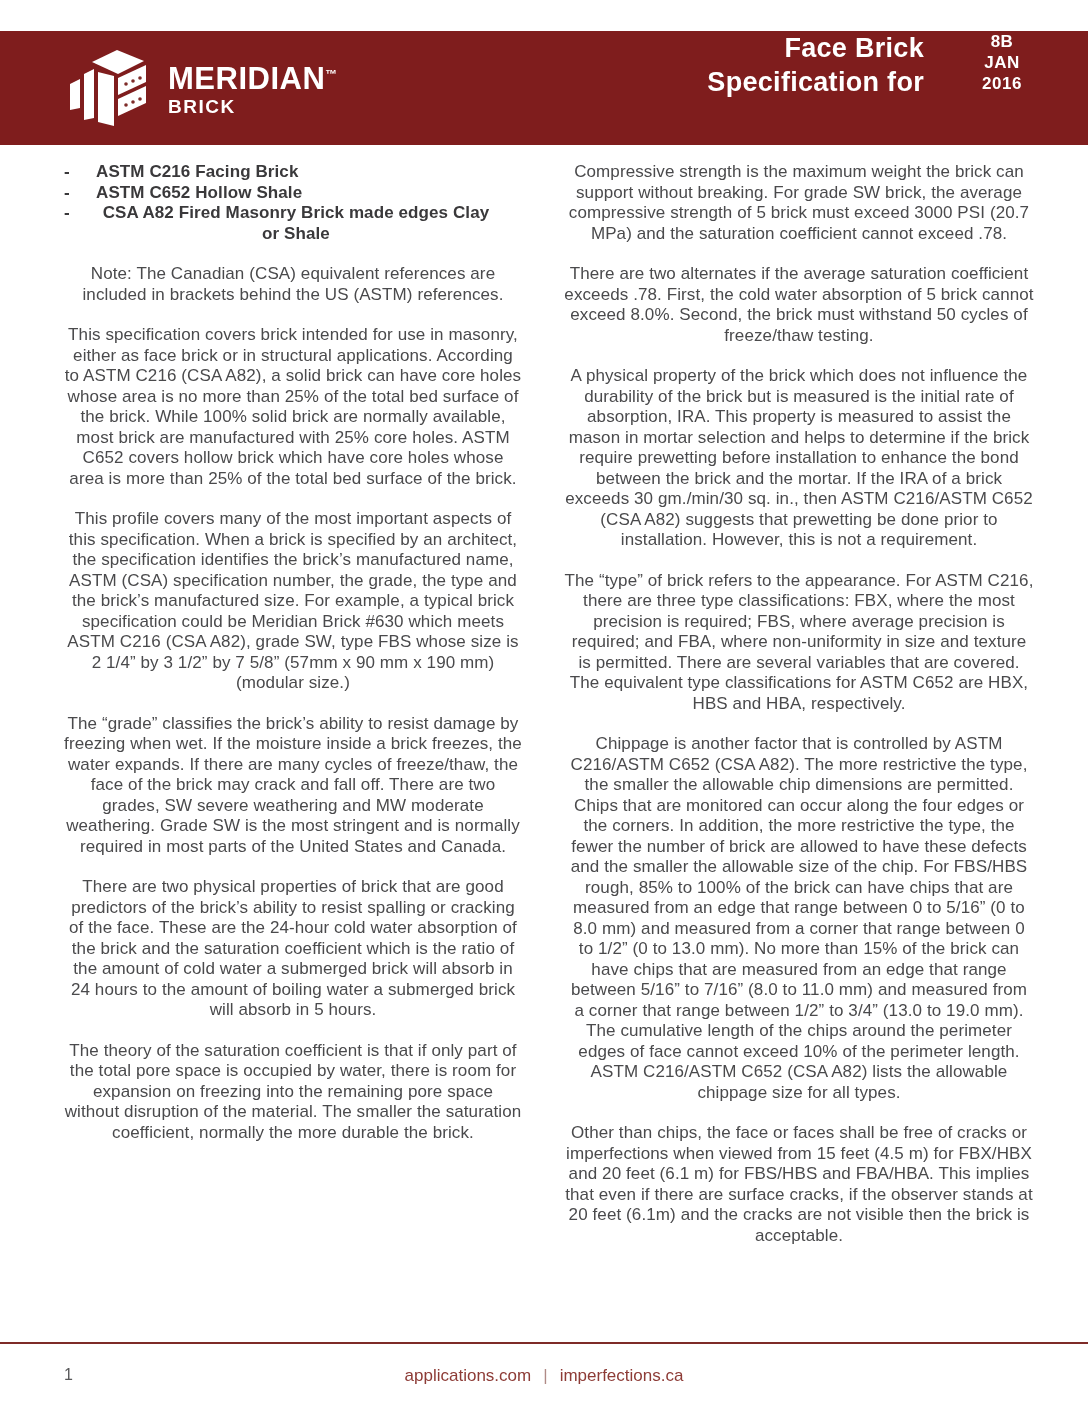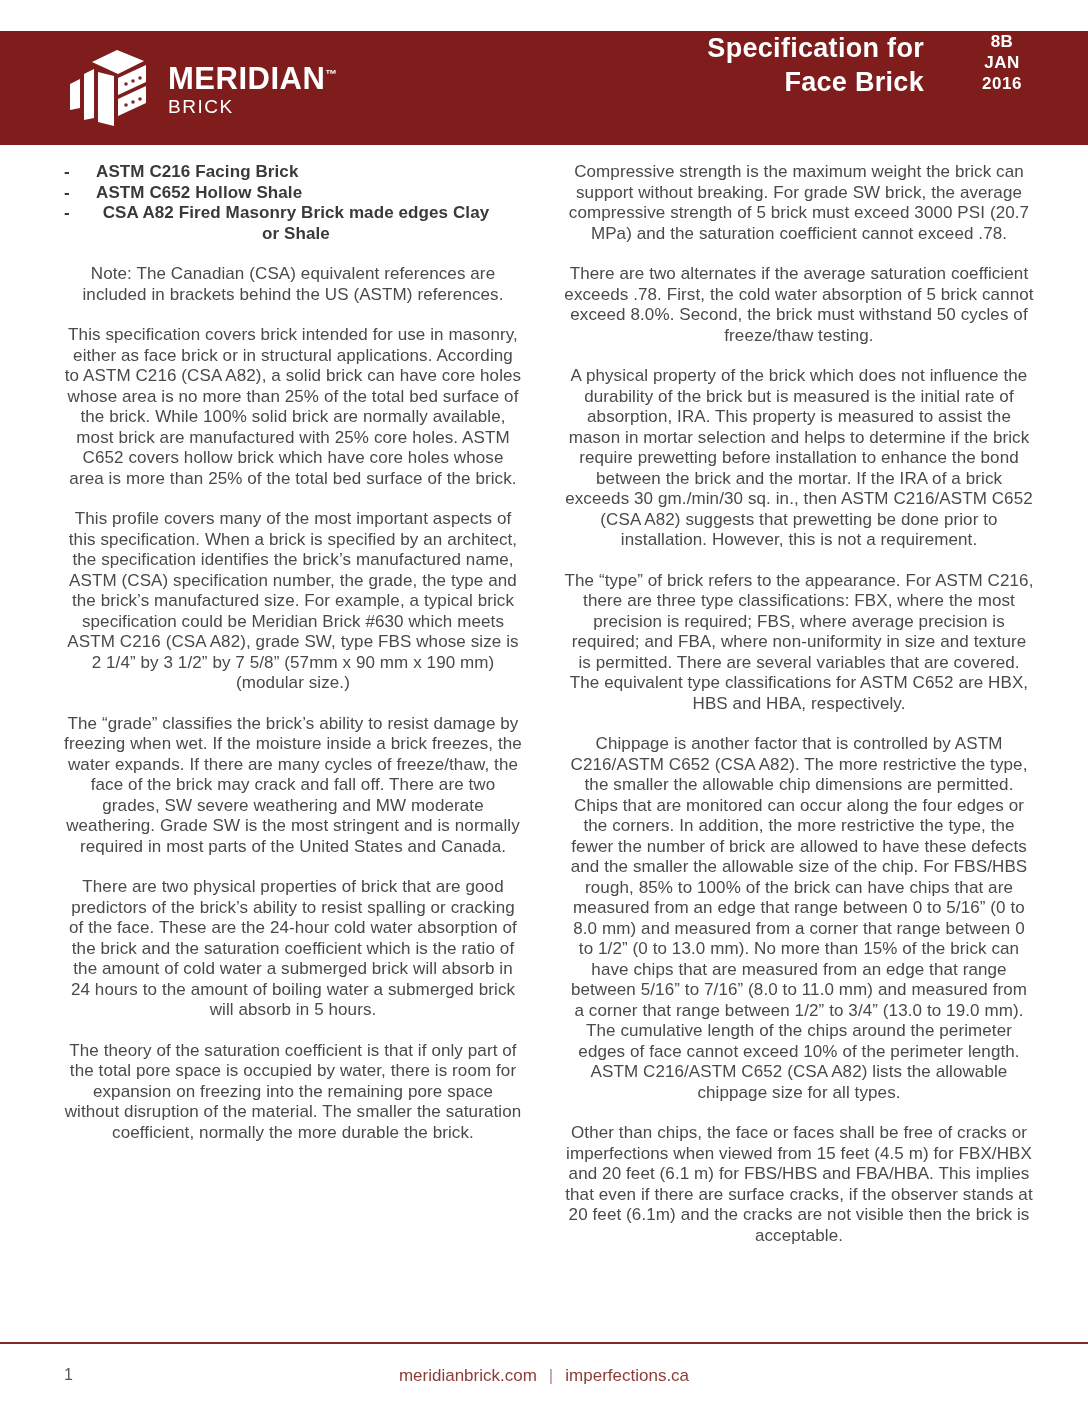--- a/index.html
+++ b/index.html
@@ -24,21 +24,21 @@
     display: flex;
     align-items: center;
   }
   .logo-icon { width: 100px; height: 84px; flex: 0 0 auto; }
   .logo-text { margin-left: 6px; color: #ffffff; }
   .brand-name {
     font-weight: bold; font-size: 31px; letter-spacing: 0.5px; line-height: 32px;
   }
   .brand-tm { font-size: 12px; vertical-align: super; font-weight: bold; }
   .brand-sub {
-    font-weight: normal; font-size: 19px; letter-spacing: 1.5px; line-height: 22px;
+    font-weight: bold; font-size: 19px; letter-spacing: 1.5px; line-height: 22px;
   }
   .title-block {
     margin-left: auto;
     text-align: right;
     color: #ffffff;
     font-weight: bold;
     font-size: 27px;
     line-height: 34px;
     letter-spacing: 0.3px;
   }
@@ -125,22 +125,22 @@
         <circle cx="71" cy="56" r="1.8" fill="#7e2b28"></circle>
         <circle cx="78" cy="53" r="1.8" fill="#7e2b28"></circle>
     </svg>
     <div class="logo-text">
       <div class="brand-name"><span>MERIDIAN</span><span class="brand-tm">™</span></div>
       <div class="brand-sub">BRICK</div>
     </div>
   </div>
 
   <div class="title-block">
+    <div>Face Brick</div>
     <div>Specification for</div>
-    <div>Face Brick</div>
   </div>
 
   <div class="version-block">
     <div>8B</div>
     <div>JAN</div>
     <div>2016</div>
   </div>
 </header>
 
 <main class="content">
@@ -178,15 +178,15 @@
         <p>Chippage is another factor that is controlled by ASTM C216/ASTM C652 (CSA A82). The more restrictive the type, the smaller the allowable chip dimensions are permitted. Chips that are monitored can occur along the four edges or the corners. In addition, the more restrictive the type, the fewer the number of brick are allowed to have these defects and the smaller the allowable size of the chip. For FBS/HBS rough, 85% to 100% of the brick can have chips that are measured from an edge that range between 0 to 5/16” (0 to 8.0 mm) and measured from a corner that range between 0 to 1/2” (0 to 13.0 mm). No more than 15% of the brick can have chips that are measured from an edge that range between 5/16” to 7/16” (8.0 to 11.0 mm) and measured from a corner that range between 1/2” to 3/4” (13.0 to 19.0 mm). The cumulative length of the chips around the perimeter edges of face cannot exceed 10% of the perimeter length. ASTM C216/ASTM C652 (CSA A82) lists the allowable chippage size for all types.</p>
         <p>Other than chips, the face or faces shall be free of cracks or imperfections when viewed from 15 feet (4.5 m) for FBX/HBX and 20 feet (6.1 m) for FBS/HBS and FBA/HBA. This implies that even if there are surface cracks, if the observer stands at 20 feet (6.1m) and the cracks are not visible then the brick is acceptable.</p>
       </div>
   </div>
 </main>
 
 <div class="footer-rule"></div>
 <footer class="footer-content">
   <div class="page-number">1</div>
   <div class="footer-links">
-    <a href="#">meridianbrick.com</a><span class="footer-sep">|</span><a href="#">imperfections.ca</a>
+    <a href="#">applications.com</a><span class="footer-sep">|</span><a href="#">imperfections.ca</a>
   </div>
 </footer>
 
 </body></html>

